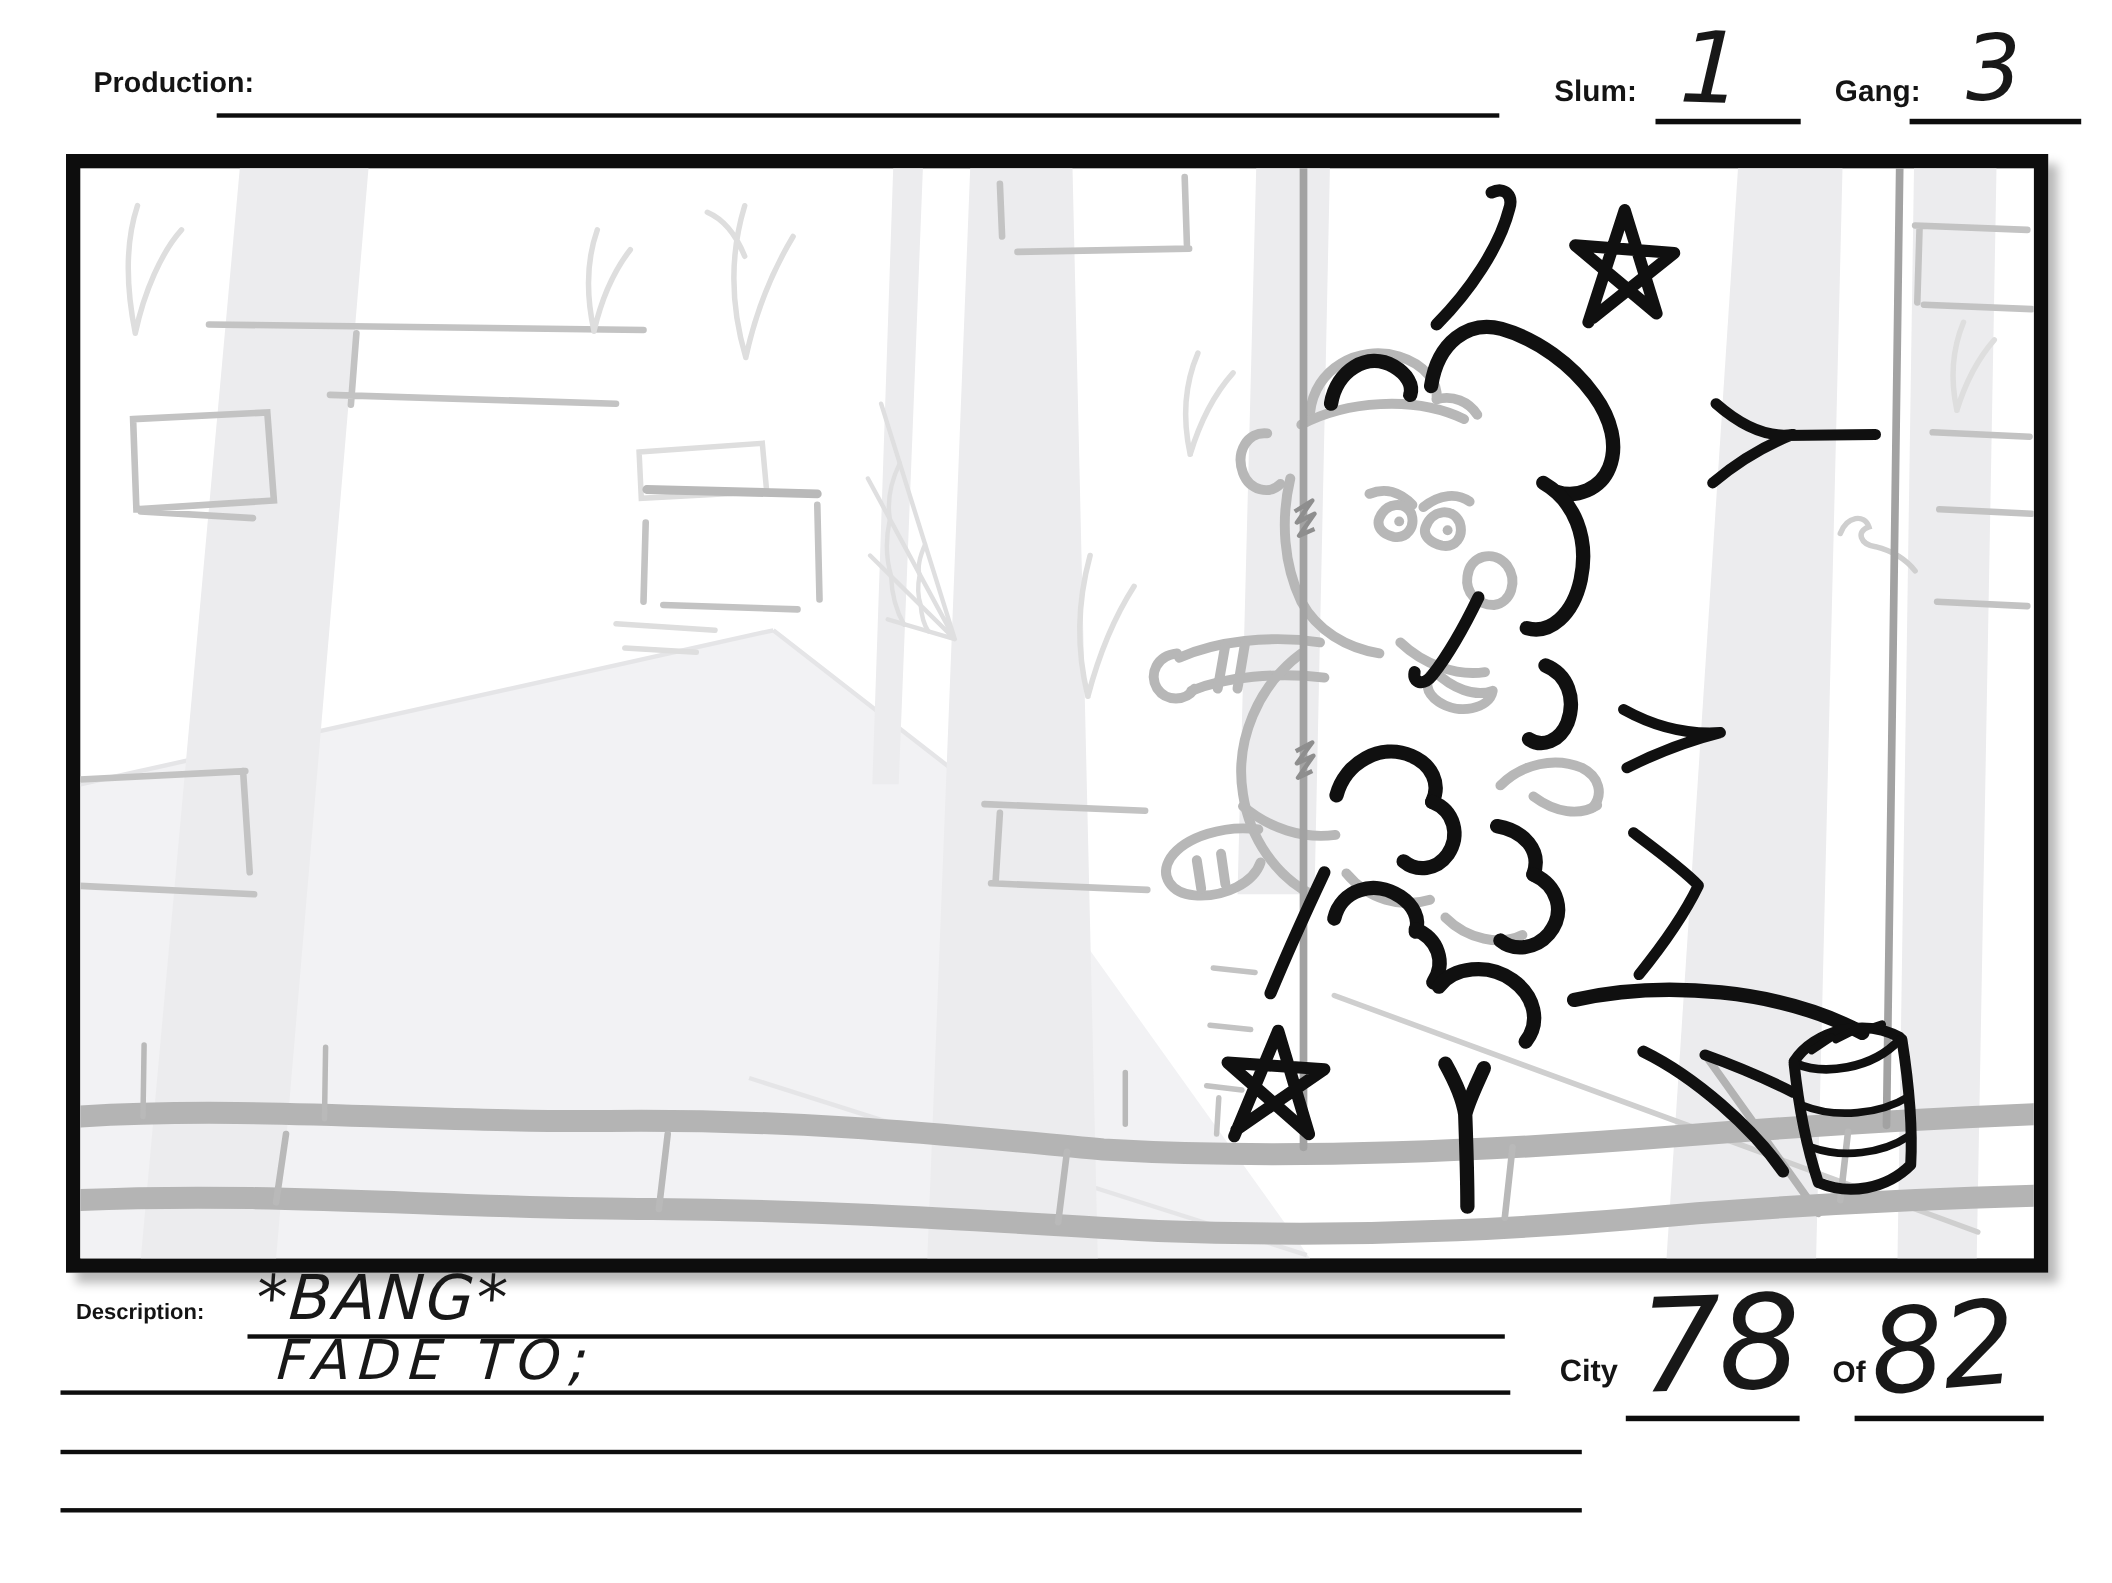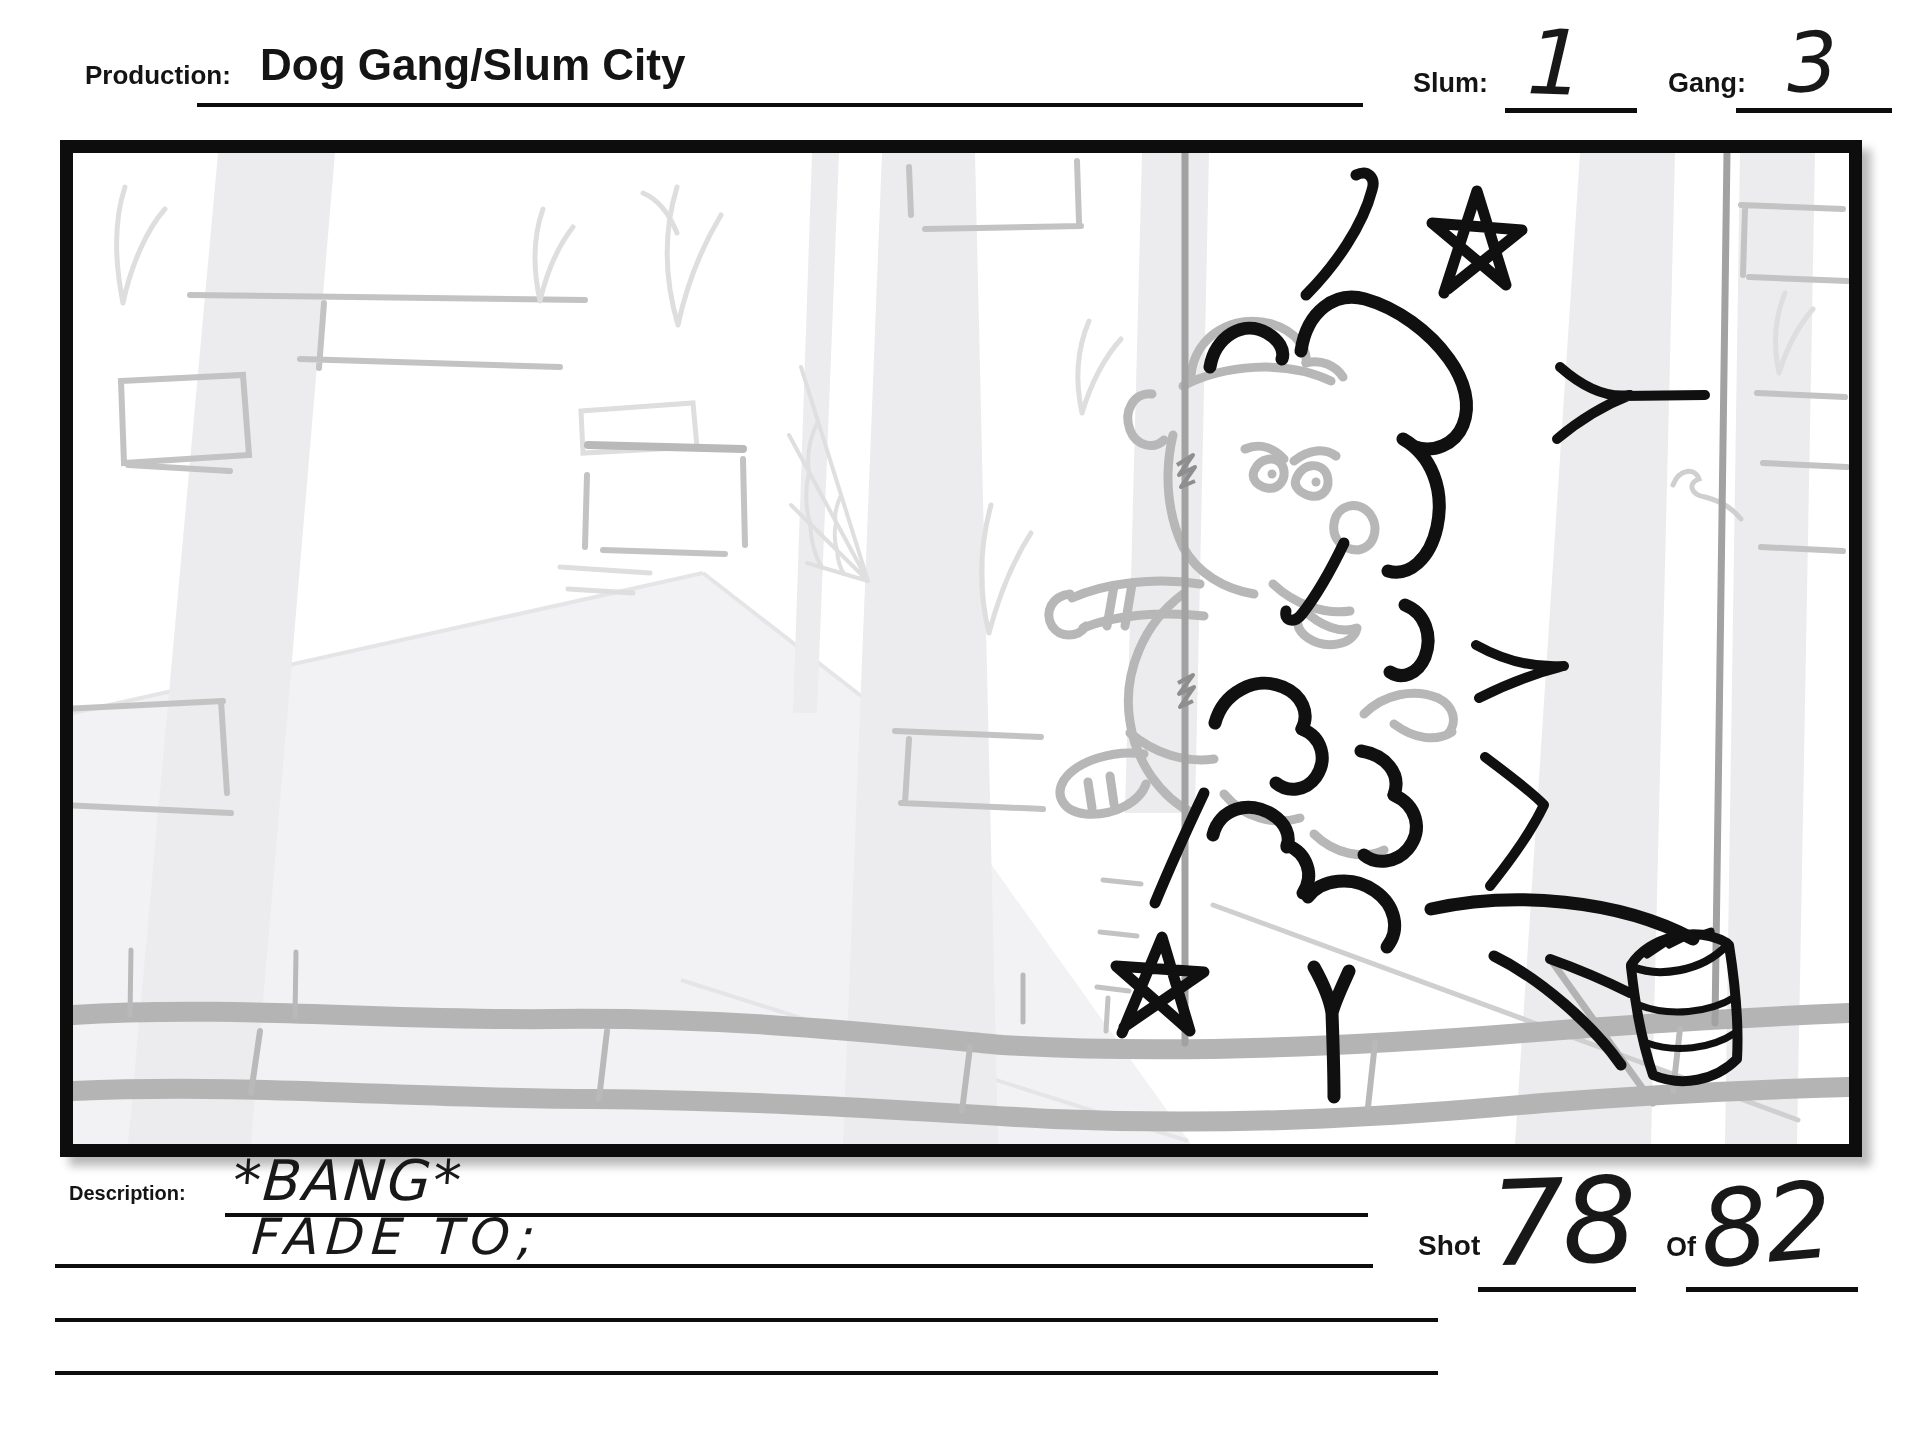--- a/index.html
+++ b/index.html
@@ -28,21 +28,20 @@
   .wash{fill:#f2f2f4;}
   .washedge{stroke:#e5e5e7;stroke-width:4;fill:none;}
   .diagl{stroke:#cfcfcf;stroke-width:5;fill:none;stroke-linecap:round;}
 </style>
 </head>
 <body>
 
 <div class="sheet">
 
   <div class="abs label" style="left:65px;top:60px;font-size:26px;">Production:</div>
-  <div class="abs label" style="left:240px;top:40px;font-size:44px;letter-spacing:0px;">Dog Gang/Slum City</div>
   <div class="rule" style="left:197px;top:103px;width:1166px;"></div>
 
   <div class="abs label" style="left:1393px;top:68px;font-size:27px;">Slum:</div>
   <div class="hw" style="left:1527px;top:18px;font-size:90px;transform:rotate(2deg);">1</div>
   <div class="rule" style="left:1505px;top:108px;width:132px;height:5px;"></div>
 
   <div class="abs label" style="left:1648px;top:68px;font-size:27px;">Gang:</div>
   <div class="hw" style="left:1786px;top:22px;font-size:82px;transform:rotate(-3deg);">3</div>
   <div class="rule" style="left:1736px;top:108px;width:156px;height:5px;"></div>
 
@@ -185,20 +184,20 @@
   </div>
 
   <div class="abs label" style="left:49px;top:1182px;font-size:20px;">Description:</div>
   <div class="hw" style="left:233px;top:1153px;font-size:56px;letter-spacing:2px;transform:skewX(-4deg);">*BANG*</div>
   <div class="rule" style="left:225px;top:1213px;width:1143px;"></div>
   <div class="hw" style="left:252px;top:1212px;font-size:50px;letter-spacing:7px;transform:skewX(-4deg);">FADE TO;</div>
   <div class="rule" style="left:55px;top:1264px;width:1318px;"></div>
   <div class="rule" style="left:55px;top:1318px;width:1383px;"></div>
   <div class="rule" style="left:55px;top:1371px;width:1383px;"></div>
 
-  <div class="abs label" style="left:1398px;top:1230px;font-size:28px;">Shot</div>
+  <div class="abs label" style="left:1398px;top:1230px;font-size:28px;">City</div>
   <div class="hw" style="left:1490px;top:1163px;font-size:118px;letter-spacing:-3px;transform:rotate(-2deg);">78</div>
   <div class="rule" style="left:1478px;top:1287px;width:158px;height:5px;"></div>
   <div class="abs label" style="left:1646px;top:1232px;font-size:27px;">Of</div>
   <div class="hw" style="left:1700px;top:1173px;font-size:106px;letter-spacing:-2px;transform:rotate(-5deg);">82</div>
   <div class="rule" style="left:1686px;top:1287px;width:172px;height:5px;"></div>
 
 </div>
 
 </body></html>

